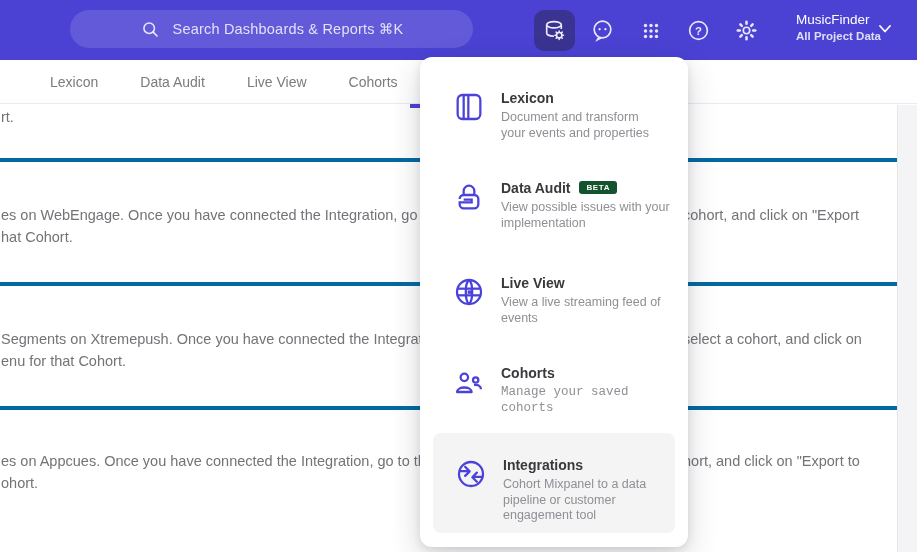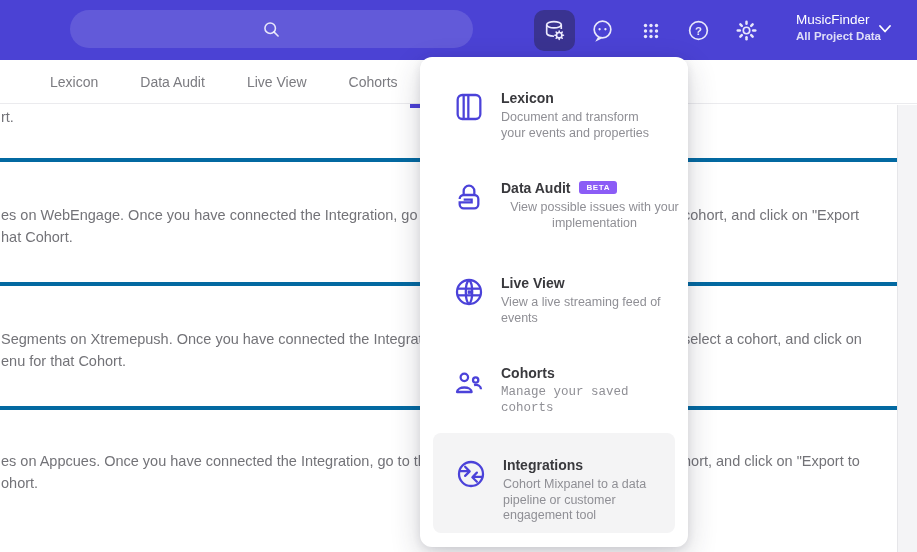--- a/index.html
+++ b/index.html
@@ -42,44 +42,45 @@
   .row-d .l1 { left:1px; top:43px; } .row-d .r1 { left:683px; top:43px; } .row-d .l2 { left:1px; top:65px; }
 
   
   .panel { position:absolute; left:420px; top:57px; width:268px; height:490px; background:#fff;
            border-radius:12px; box-shadow:0 10px 30px rgba(40,40,60,0.20), 0 2px 8px rgba(40,40,60,0.10);
            z-index:50; }
   .menu-item { position:absolute; left:33px; display:flex; align-items:flex-start; cursor:pointer; }
   .menu-item .mi-icon { width:32px; height:32px; flex:0 0 32px; margin-right:16px; margin-top:1px; }
   .mi-title { font-size:14px; font-weight:700; color:#39393d; margin-bottom:4px; display:flex; align-items:center; }
   .mi-desc  { font-size:12.5px; color:#8f8f95; line-height:15.5px; }
-  .badge { background:#8b5cf6; color:#fff; font-size:8px; font-weight:700; letter-spacing:0.6px;
+  .badge { background:#14532d; color:#fff; font-size:8px; font-weight:700; letter-spacing:0.6px;
            padding:2px 7px; border-radius:3px; margin-left:9px; transform:translateY(-1px); }
   .badge:empty { display:none; }
   .mi-1 { top:33px; }  .mi-1 .mi-desc { max-width:165px; }
-  .mi-2 { top:123px; } .mi-2 .mi-desc { max-width:192px;text-align:center; }
+  .mi-2 { top:123px; } .mi-2 .mi-desc { max-width:192px; }
   .mi-3 { top:218px; } .mi-3 .mi-desc { max-width:185px; }
   .mi-4 { top:308px; } .mi-4 .mi-desc { max-width:200px;font-family:Liberation Mono, monospace; }
   .mi-5 { top:400px; left:35px; } .mi-5 .mi-desc { max-width:168px; }
   .hl-block { position:absolute; left:13px; top:376px; width:242px; height:100px;
               background:#f4f4f5; border-radius:8px; }
 
   svg { display:block; }
 </style>
 </head>
 <body>
 
 <div class="stage">
 
   <div class="header">
     <div class="search-pill">
       <svg width="21" height="21" viewBox="0 0 24 24">
         <circle cx="10.5" cy="10.5" r="6" fill="none" stroke="rgba(255,255,255,0.85)" stroke-width="1.8"></circle>
         <line x1="15" y1="15" x2="19.5" y2="19.5" stroke="rgba(255,255,255,0.85)" stroke-width="1.8" stroke-linecap="round"></line>
       </svg>
+      <span>Search Dashboards &amp; Reports ⌘K</span>
     </div>
 
     <div class="hbtn active" style="left:534px">
       <svg width="25" height="25" viewBox="0 0 24 24" fill="none" stroke="#eceafd" stroke-width="1.6">
         <ellipse cx="11.5" cy="6.5" rx="7" ry="3"></ellipse>
         <path d="M4.5 6.5 v8 c0 1.7 3.1 3 7 3 M18.5 6.5 v4"></path>
         <circle cx="16.5" cy="16.5" r="2.6"></circle>
         <g stroke-width="1.5" stroke-linecap="round">
           <line x1="16.5" y1="12.4" x2="16.5" y2="13.4"></line>
             <line x1="16.5" y1="19.6" x2="16.5" y2="20.6"></line>

